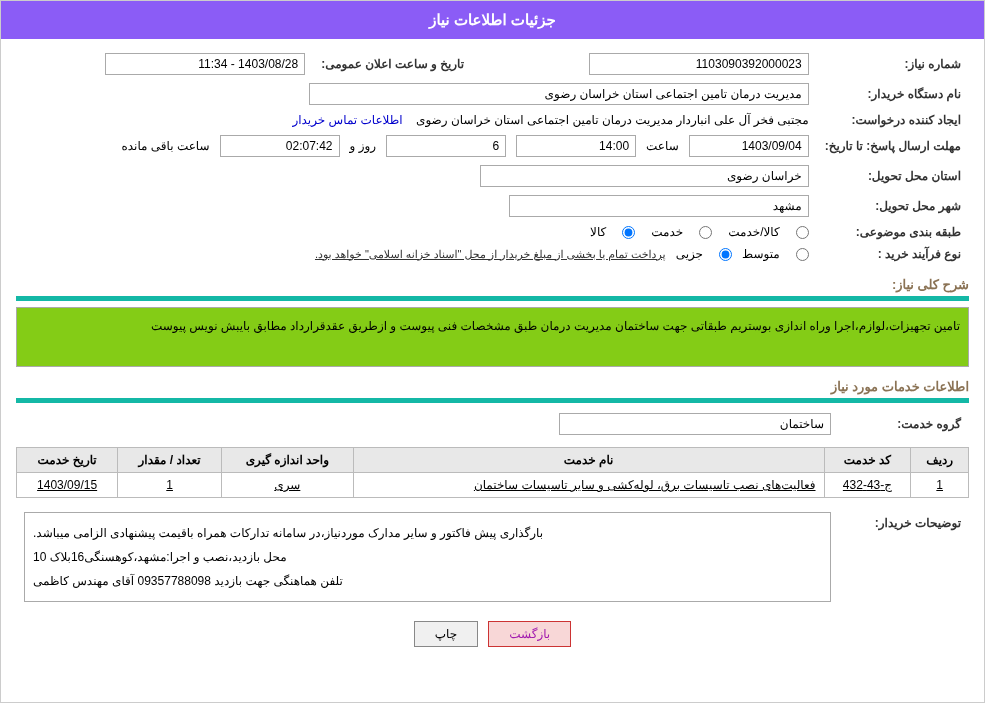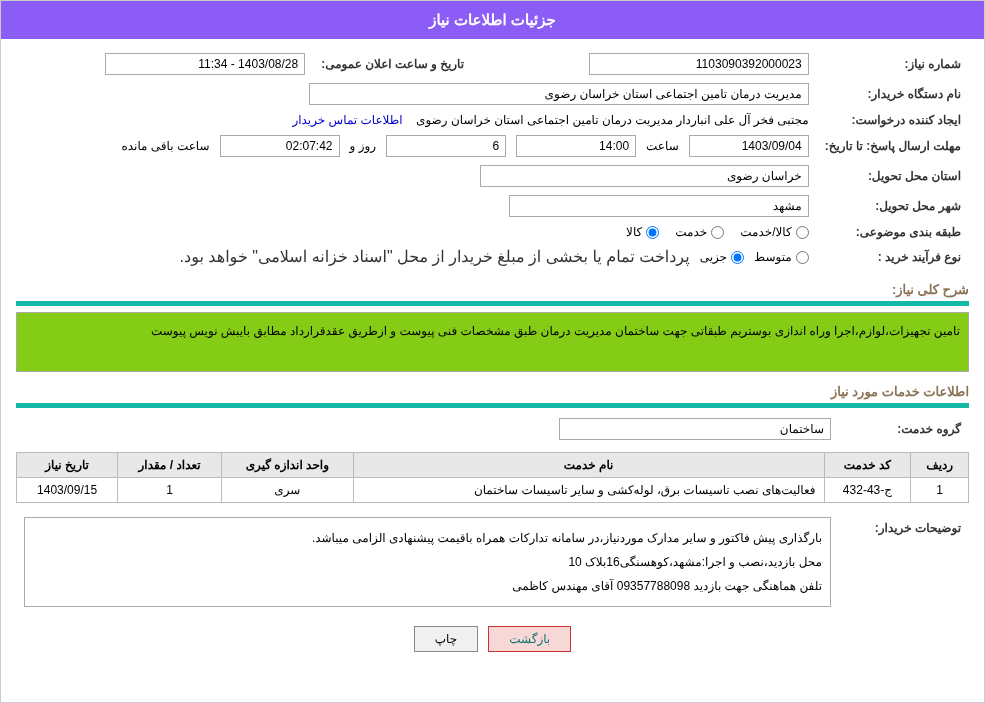--- a/index.html
+++ b/index.html
@@ -73,22 +73,22 @@
       direction: rtl;
     }
     .radio-group {
       display: flex;
       gap: 16px;
       align-items: center;
       direction: rtl;
     }
     .radio-item {
       display: flex;
-      align-items: flex-end;
-      gap: 4px;
+      align-items: center;
+      gap: 16px;
     }
     .description-box {
       border: 1px solid #aaa;
       background: #84cc16;
       padding: 8px;
       min-height: 60px;
       width: 100%;
       text-align: right;
       direction: rtl;
       line-height: 1.8;
@@ -103,28 +103,29 @@
       background: #e8e8e8;
       border: 1px solid #bbb;
       padding: 5px 8px;
       text-align: center;
       font-weight: bold;
     }
     .services-table td {
       border: 1px solid #bbb;
       padding: 5px 8px;
       text-align: center;
+      text-decoration: underline;
     }
     .buyer-notes {
       border: 1px solid #aaa;
       background: #fff;
       padding: 8px;
       min-height: 80px;
       width: 100%;
-      text-align: right;
+      text-align: left;
       direction: rtl;
       line-height: 2;
       font-size: 12px;
     }
     .btn-row {
       display: flex;
       justify-content: center;
       gap: 10px;
       margin-top: 15px;
       margin-bottom: 10px;
@@ -136,21 +137,21 @@
       cursor: pointer;
       font-size: 12px;
       font-family: Tahoma, Arial, sans-serif;
     }
     .btn-print {
       background: #f0f0f0;
     }
     .btn-back {
       background: #f8d7d7;
       border-color: #cc3333;
-      color: #0f766e;
+      color: #a21caf;
     }
     .small-input {
       width: 60px;
     }
   </style>
 </head>
 <body>
 
 <div class="page-container">
 
@@ -237,21 +238,21 @@
         <td colspan="4" class="value-cell">
           <div style="display:flex; align-items:center; gap:10px; flex-wrap:wrap;">
             <div class="radio-item">
               <input type="radio" name="purchase" style="">
               <span>متوسط</span>
             </div>
             <div class="radio-item">
               <input type="radio" name="purchase" checked="" style="">
               <span>جزیی</span>
             </div>
-            <span style="color:#333; font-size:16px;">پرداخت تمام یا بخشی از مبلغ خریدار از محل "اسناد خزانه اسلامی" خواهد بود.</span>
+            <span style="color:#333; font-size:11px;text-decoration:underline;">پرداخت تمام یا بخشی از مبلغ خریدار از محل "اسناد خزانه اسلامی" خواهد بود.</span>
           </div>
         </td>
       </tr>
     </tbody>
       </table>
 
     <div class="section-title">
       <span>شرح کلی نیاز:</span>
     </div>
     <div class="description-box">
@@ -274,21 +275,21 @@
       </table>
 
     <table class="services-table">
       <thead>
         <tr>
           <th>ردیف</th>
           <th>کد خدمت</th>
           <th>نام خدمت</th>
           <th>واحد اندازه گیری</th>
           <th>تعداد / مقدار</th>
-          <th>تاریخ نیاز</th>
+          <th>تاریخ خدمت</th>
         </tr>
       </thead>
       <tbody id="services-tbody">
       <tr>
     <td>1</td>
     <td>ج-43-432</td>
     <td style="text-align:right;">فعالیت‌های نصب تاسیسات برق، لوله‌کشی و سایر تاسیسات ساختمان</td>
     <td>سری</td>
     <td>1</td>
     <td>1403/09/15</td>

